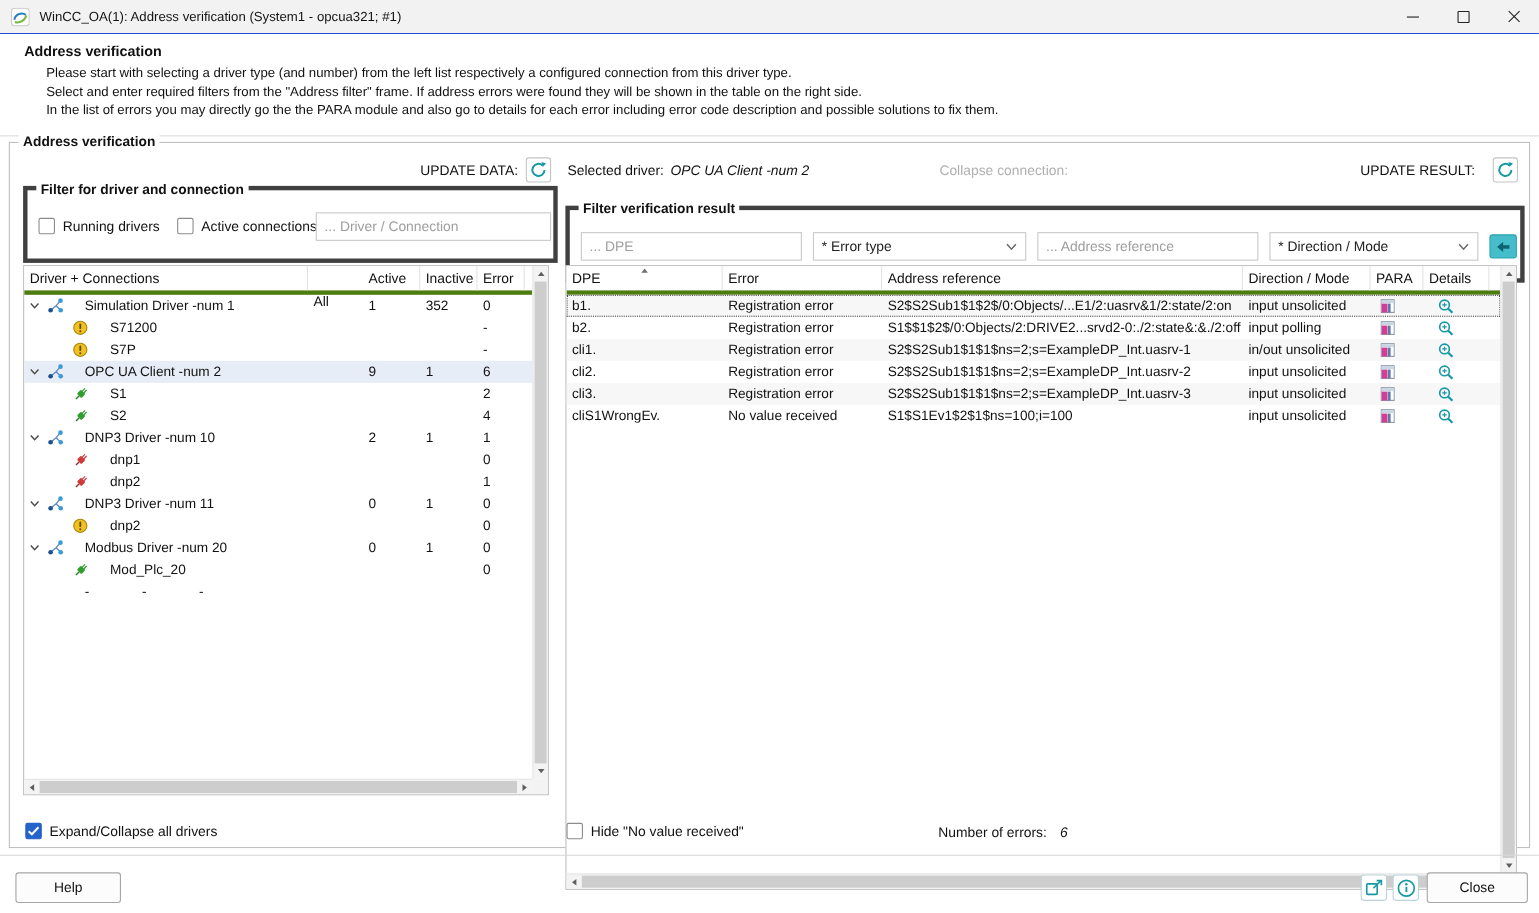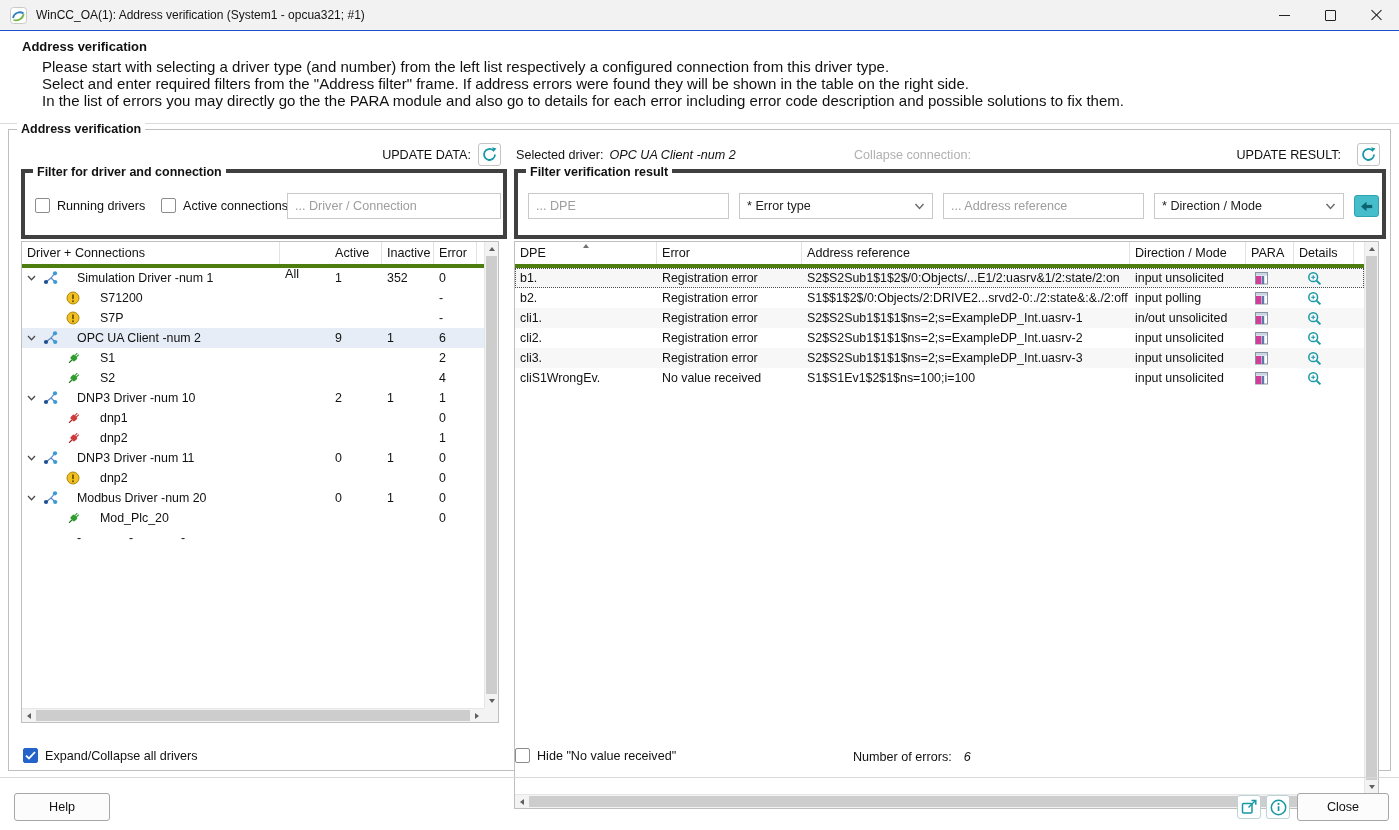--- a/index.html
+++ b/index.html
@@ -17,21 +17,21 @@
   .min-glyph{width:11px;height:1px;background:#222;}
   .max-glyph{width:9px;height:9px;border:1px solid #222;border-radius:1px;}
   .x-glyph{position:relative;width:12px;height:12px;}
   .x-glyph::before,.x-glyph::after{content:"";position:absolute;left:5.5px;top:-1px;width:1px;height:14px;background:#222;}
   .x-glyph::before{transform:rotate(45deg);}
   .x-glyph::after{transform:rotate(-45deg);}
 
   
   .intro{position:absolute;left:0;top:31px;width:1399px;height:92px;background:#fff;border-bottom:1px solid #dadada;}
   .intro-title{position:absolute;left:22px;top:8px;font-size:13px;font-weight:bold;}
-  .intro-lines{position:absolute;left:42px;top:27px;font-size:15px;line-height:17px;}
+  .intro-lines{position:absolute;left:42px;top:27px;font-size:12px;line-height:17px;}
 
   
   .maingroup{position:absolute;left:8px;top:129px;width:1381px;height:640px;border:1px solid #bfbfbf;background:#fff;}
   .glabel{position:absolute;top:-8px;background:#fff;padding:0 4px;font-size:12.5px;font-weight:bold;white-space:nowrap;}
 
   .toplabel{position:absolute;font-size:12.6px;white-space:nowrap;}
   .refreshbtn{position:absolute;width:23px;height:23px;border:1px solid #c4c4c4;border-radius:3px;background:#fff;
               display:flex;align-items:center;justify-content:center;box-sizing:border-box;}
   .italic{font-style:italic;}
   .gray{color:#b0b0b0;}
@@ -180,21 +180,21 @@
       <span class="cb"></span>
       <span>Running drivers</span>
     </div>
     <div class="cbx" style="left:136px;top:25px;">
       <span class="cb"></span>
       <span>Active connections</span>
     </div>
     <input class="finput" style="left: 262px; width: 214px;" placeholder="... Driver / Connection">
   </div>
 
-  <div class="fgroup" style="left:505px;top:39px;width:864px;height:62px;">
+  <div class="fgroup" style="left:505px;top:57px;width:864px;height:62px;">
     <span class="glabel" style="left:8px;">Filter verification result</span>
     <input class="finput" style="left: 10px; width: 201px;" placeholder="... DPE">
     <div class="fselect" style="left:221px;width:194px;">
       <span>* Error type</span>
       <span>
           <svg width="11" height="7" viewBox="0 0 11 7">
             <path d="M1.5 1 L5.5 5.5 L9.5 1" fill="none" stroke="#6a6a6a" stroke-width="1.4"></path>
           </svg>
         </span>
     </div>

